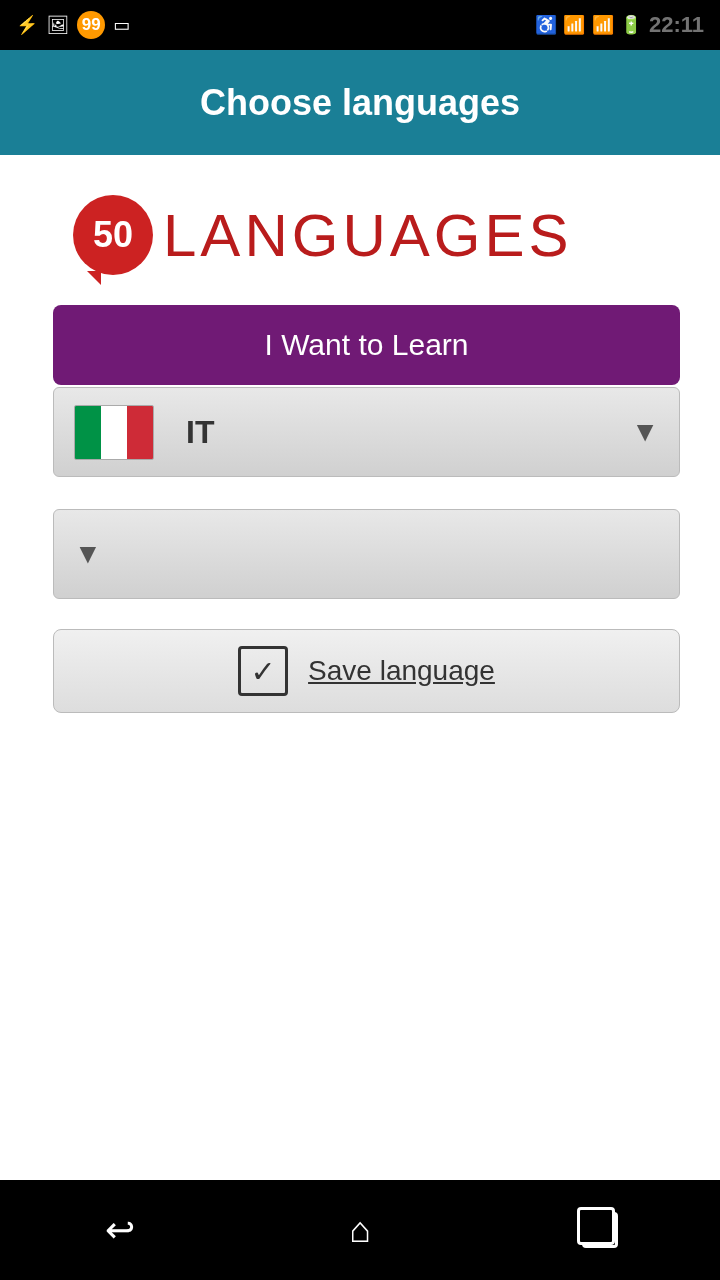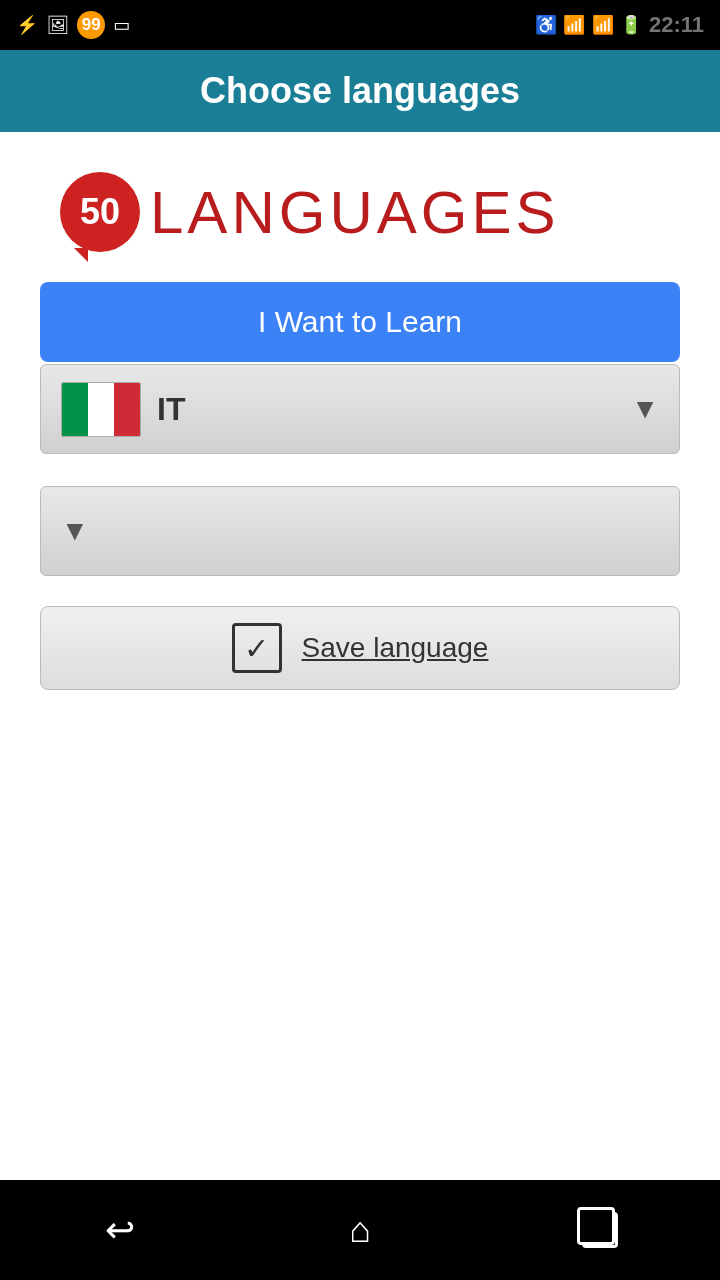--- a/index.html
+++ b/index.html
@@ -55,40 +55,41 @@
       align-items: center;
       justify-content: center;
       color: white;
       font-size: 17px;
       font-weight: bold;
     }
 
     
     .top-bar {
       background: #1a7f96;
-      height: 82px;
+      height: 105px;
       display: flex;
       align-items: center;
       justify-content: center;
       flex-shrink: 0;
     }
     .top-bar-title {
       color: white;
       font-size: 36px;
       font-weight: bold;
     }
 
     
     .main-content {
       flex: 1;
       background: #ffffff;
       padding: 0 40px;
       display: flex;
       flex-direction: column;
       align-items: center;
+      margin-left: 13px;
     }
 
     
     .logo-container {
       display: flex;
       align-items: center;
       margin: 40px 0 30px 0;
       align-self: flex-start;
       margin-left: 20px;
     }
@@ -128,21 +129,21 @@
 
     
     .section {
       width: 100%;
       margin-bottom: 10px;
     }
 
     .btn-learn, .btn-speak {
       width: 100%;
       height: 80px;
-      background: #3b82f6;
+      background: #701a75;
       color: white;
       font-size: 30px;
       border: none;
       border-radius: 8px;
       cursor: pointer;
       display: flex;
       align-items: center;
       justify-content: center;
       margin-bottom: 0;
     }
@@ -156,21 +157,21 @@
       display: flex;
       align-items: center;
       justify-content: space-between;
       padding: 0 20px;
       cursor: pointer;
       margin-top: 2px;
     }
     .dropdown-left {
       display: flex;
       align-items: center;
-      gap: 16px;
+      gap: 32px;
     }
 
     
     .flag-it {
       width: 80px;
       height: 55px;
       display: flex;
       border-radius: 2px;
       overflow: hidden;
       border: 1px solid #aaa;

